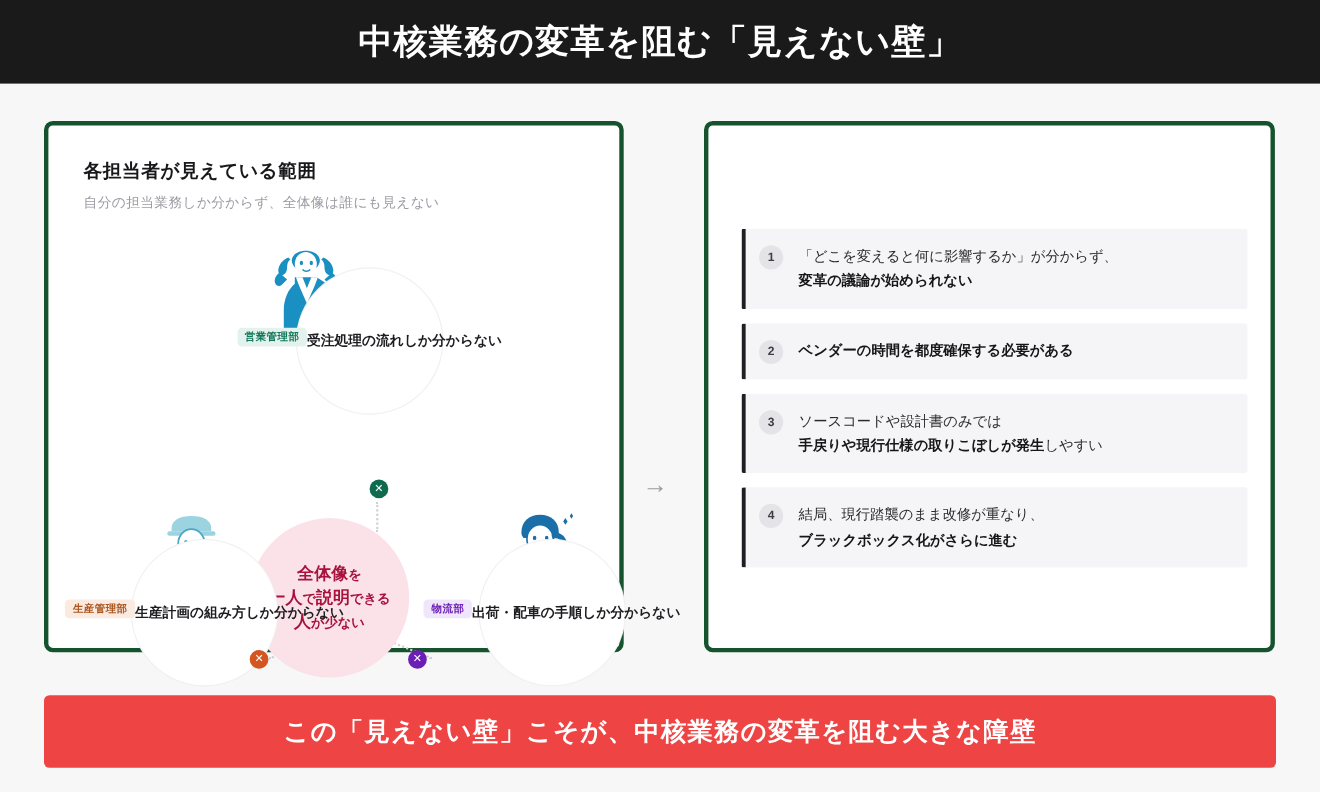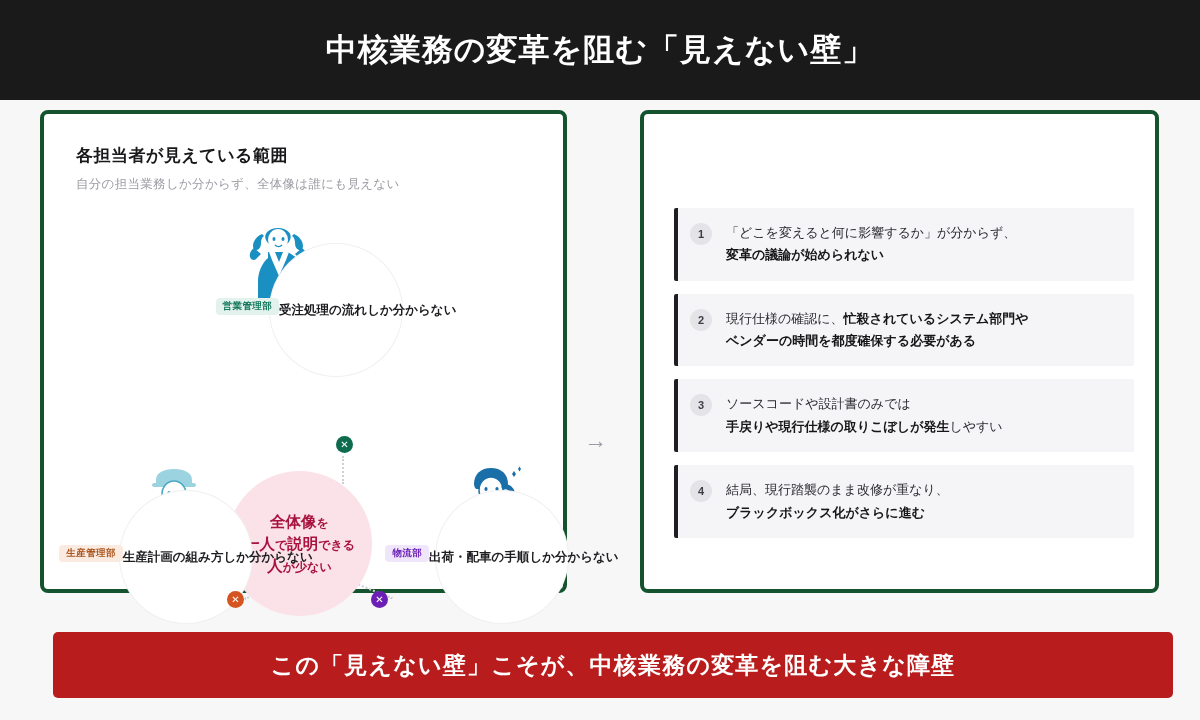--- a/index.html
+++ b/index.html
@@ -6,21 +6,21 @@
   html, body {
     width: 1200px; height: 720px;
     background: #f7f7f7;
     font-family: "Liberation Sans", "DejaVu Sans", sans-serif;
     overflow: hidden;
   }
   .page { position: relative; width: 1200px; height: 720px; background: #f7f7f7; }
 
   
   .header {
-    position: absolute; left: 0; top: 0; width: 1200px; height: 100px;
+    position: absolute; left: 0; top: 0; width: 1200px; height: 76px;
     background: #1a1a1a; display: flex; align-items: center; justify-content: center;
   }
   .header-title {
     color: #ffffff; font-size: 31px; font-weight: bold; letter-spacing: 1px;
   }
 
   
   .panels {
     position: absolute; left: 0; top: 84px; width: 1200px; height: 540px;
   }
@@ -107,22 +107,22 @@
     flex: 0 0 auto; width: 22px; height: 22px; border-radius: 50%;
     background: #e4e4e8; color: #3d3d44; font-size: 11px; font-weight: bold;
     display: flex; align-items: center; justify-content: center; margin-right: 14px;
     margin-top: 1px;
   }
   .item-text { font-size: 13px; color: #2a2a30; line-height: 1.72; }
   .item-text .b { font-weight: bold; color: #161619; }
 
   
   .footer {
-    position: absolute; left: 53px; top: 632px; width: 1120px; height: 66px;
-    background: #b91c1c; border-radius: 5px;
+    position: absolute; left: 40px; top: 632px; width: 1120px; height: 66px;
+    background: #ef4444; border-radius: 5px;
     display: flex; align-items: center; justify-content: center;
   }
   .footer-text { color: #ffffff; font-size: 23px; font-weight: bold; letter-spacing: 1.2px; }
 </style>
 </head>
 <body>
 
 <div class="page">
 
   <div class="header">
@@ -259,21 +259,20 @@
           <div class="num-badge">1</div>
           <div class="item-text">
             <div><span>「どこを変えると何に影響するか」が分からず、</span><span class="b"></span></div>
             <div><span class="b">変革の議論が始められない</span><span></span></div>
           </div>
         </div>
 
         <div class="result-item">
           <div class="num-badge">2</div>
           <div class="item-text">
-            <div><span>現行仕様の確認に、</span><span class="b">忙殺されているシステム部門や</span></div>
             <div><span class="b">ベンダーの時間を都度確保する必要がある</span><span></span></div>
           </div>
         </div>
 
         <div class="result-item">
           <div class="num-badge">3</div>
           <div class="item-text">
             <div><span>ソースコードや設計書のみでは</span><span class="b"></span></div>
             <div><span class="b">手戻りや現行仕様の取りこぼしが発生</span><span>しやすい</span></div>
           </div>

